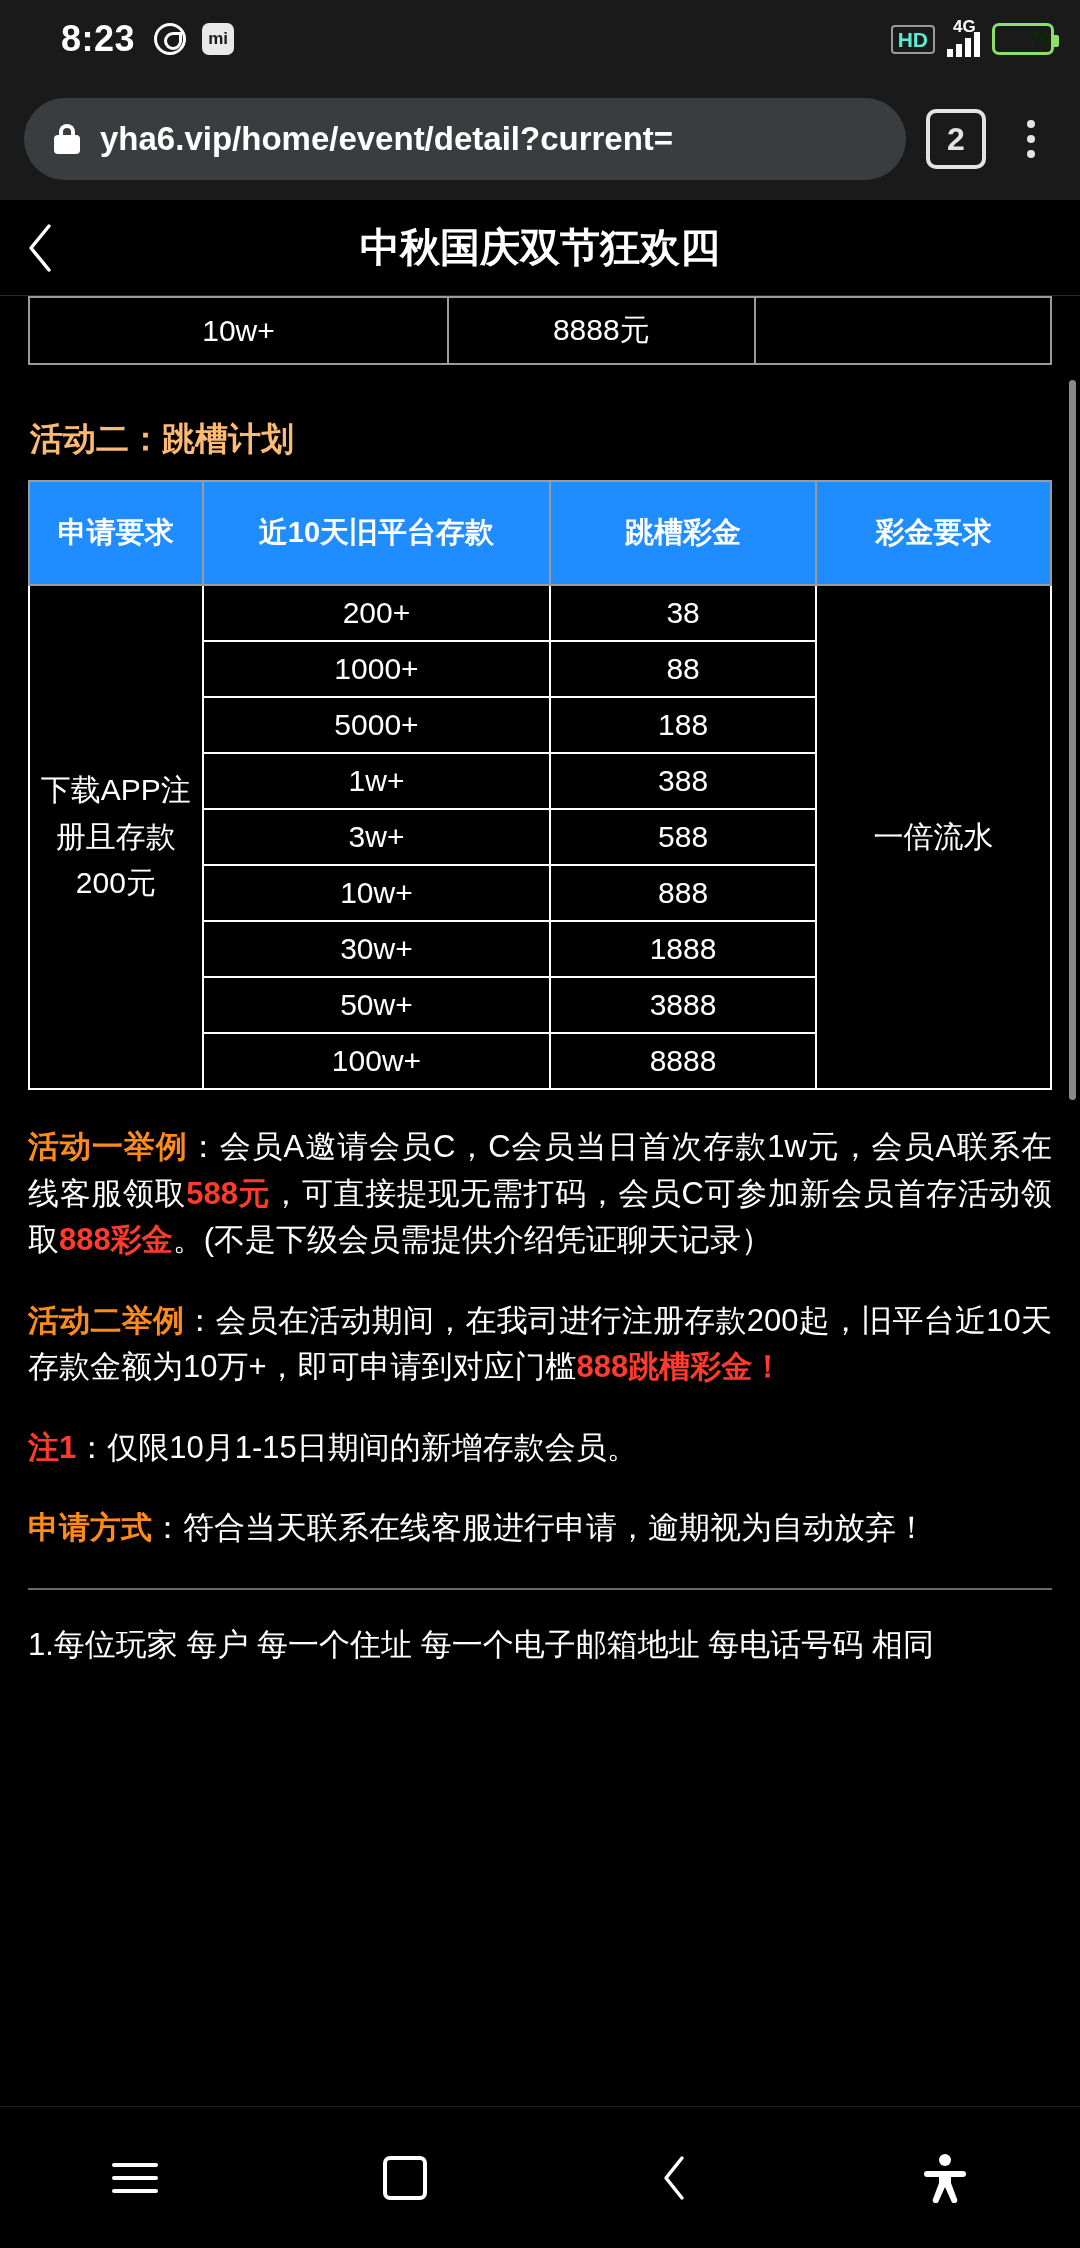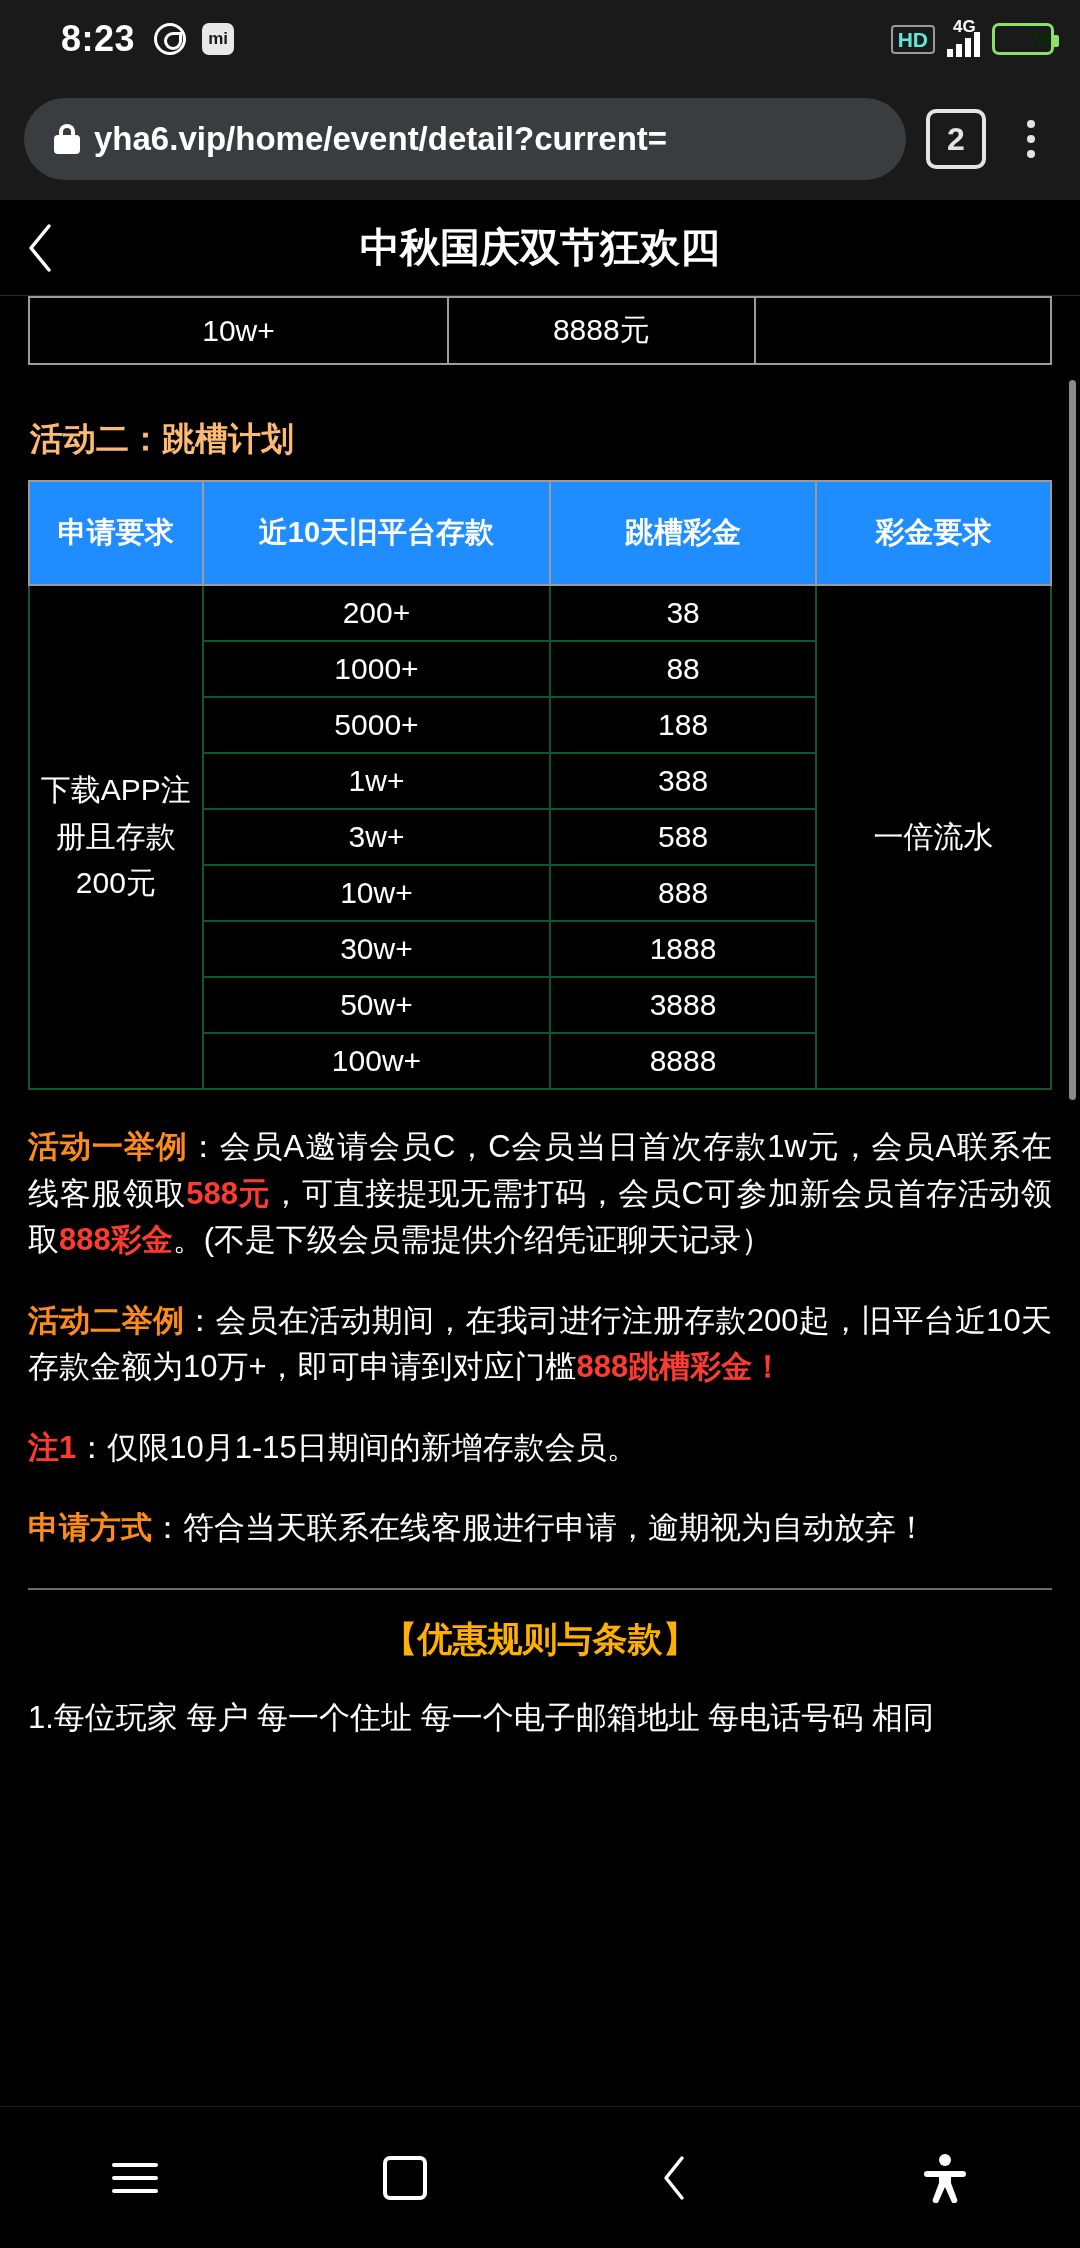--- a/index.html
+++ b/index.html
@@ -96,21 +96,21 @@
     gap: 20px;
   }
   .urlpill {
     flex: 1;
     height: 82px;
     background: #3a3d3f;
     border-radius: 41px;
     display: flex;
     align-items: center;
     padding: 0 30px;
-    gap: 14px;
+    gap: 20px;
     overflow: hidden;
   }
   .lock {
     width: 26px; height: 30px; position: relative; flex: 0 0 auto;
   }
   .lock .body {
     position: absolute; bottom: 0; left: 0;
     width: 26px; height: 19px; background: #fff; border-radius: 4px;
   }
   .lock .shackle {
@@ -201,21 +201,21 @@
   table.tbl2 { width: 100%; border-collapse: collapse; table-layout: fixed; }
   table.tbl2 th {
     background: #1f8cff;
     color: #fff;
     font-size: 29px;
     font-weight: bold;
     border: 2px solid #9b9b9b;
     padding: 31px 2px;
   }
   table.tbl2 td {
-    border: 2px solid #14532d;
+    border: 2px solid #ffffff;
     color: #fff;
     font-size: 30px;
     text-align: center;
     padding: 10px 2px;
     height: 56px;
   }
   .cell-multi { font-size: 30px; line-height: 1.55; }
 
   .para {
     font-size: 31px;
@@ -411,21 +411,20 @@
   <p class="para">
     <span class="lbl-red">注1</span><span>：仅限10月1-15日期间的新增存款会员。</span>
   </p>
 
   <p class="para">
     <span class="lbl-orange">申请方式</span><span>：符合当天联系在线客服进行申请，逾期视为自动放弃！</span>
   </p>
 
   <hr class="divider">
 
-  <div class="rules-title">【优惠规则与条款】</div>
   <div class="rules-first">1.每位玩家 每户 每一个住址 每一个电子邮箱地址 每电话号码 相同</div>
 </div>
 
 <div class="scrollbar"></div>
 
 <div class="navbar">
   <div class="nav-btn">
     <span class="nav-menu">
         <i></i>
         <i></i>

